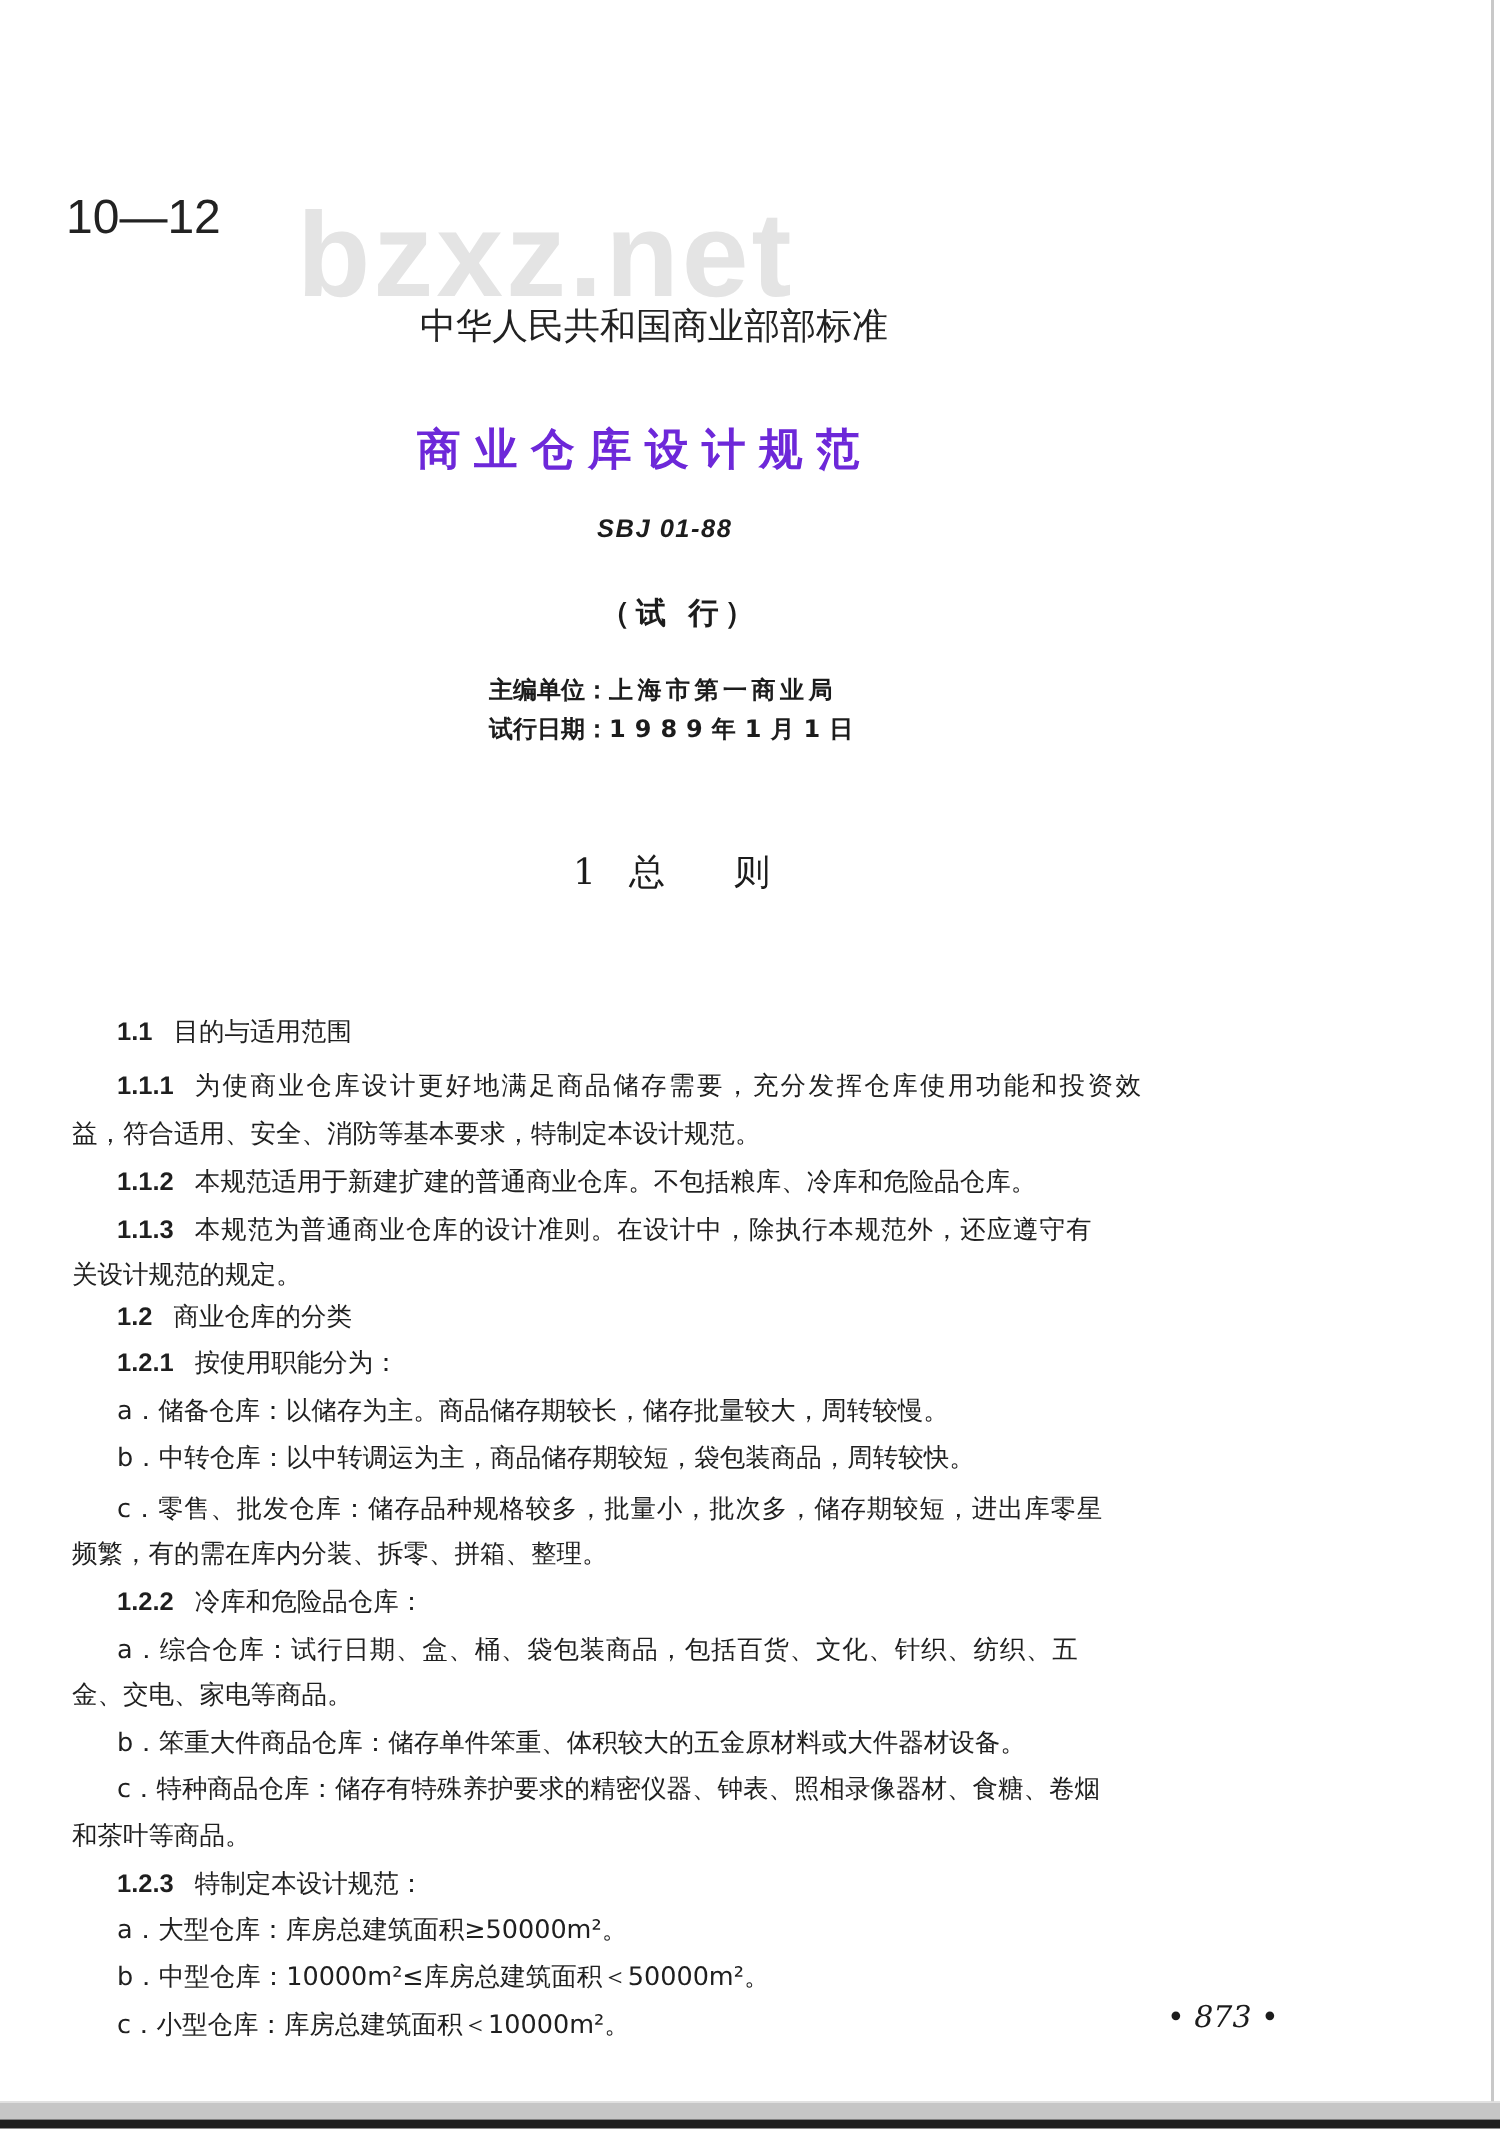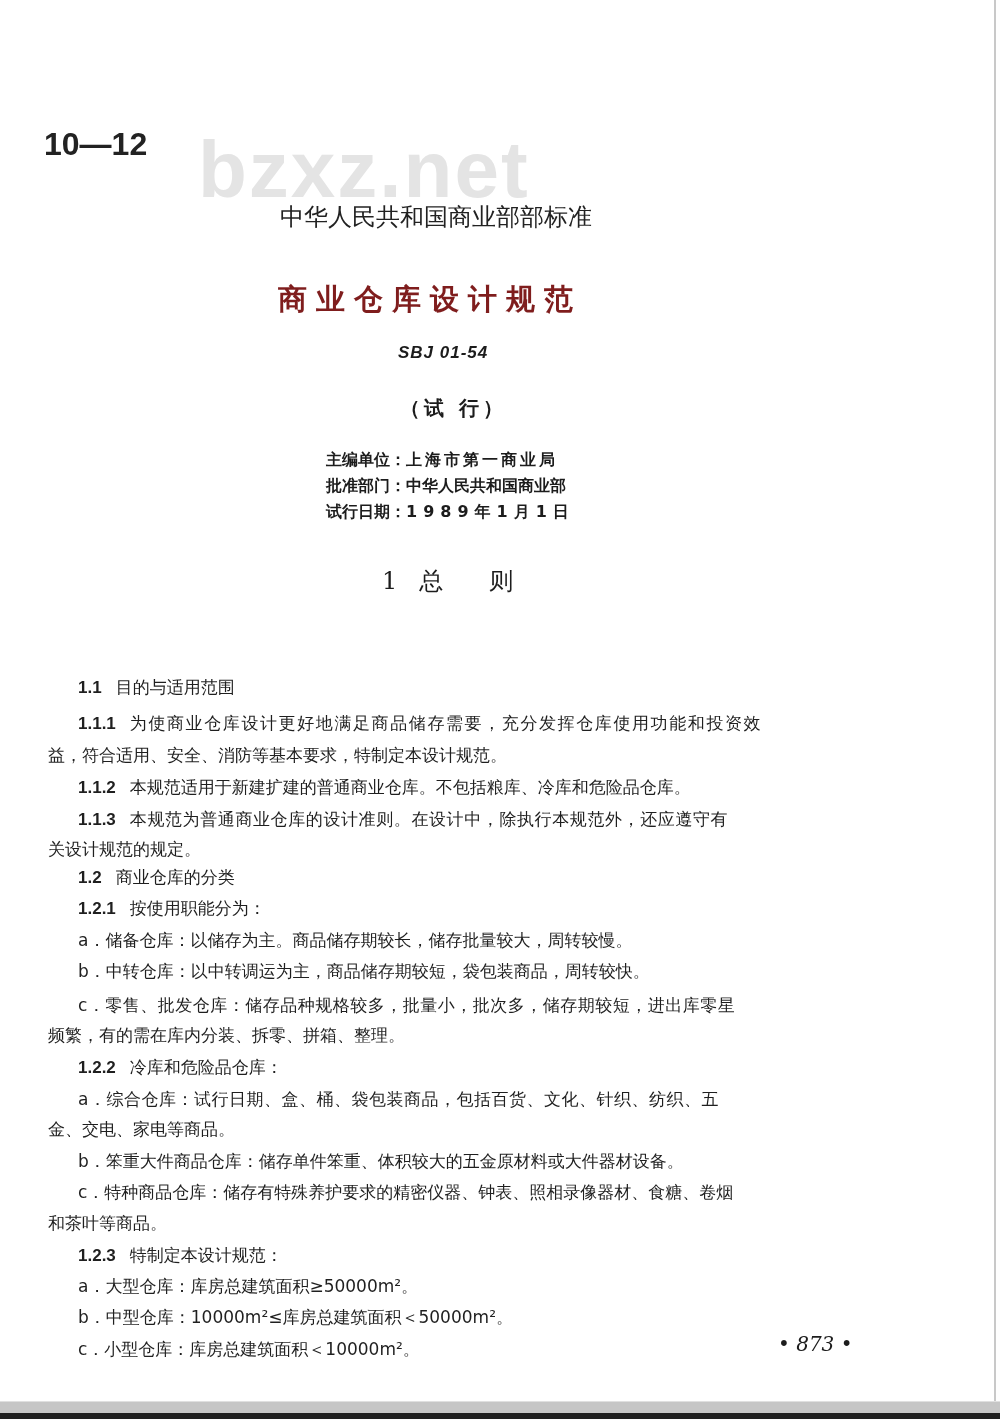--- a/index.html
+++ b/index.html
@@ -7,24 +7,24 @@
     width:1000px; height:1419px; position:relative; overflow:hidden;
     background:#fefefe;
     font-family: "DejaVu Serif", "Liberation Serif", serif;
     color:#1c1c1c;
   }
   .page { position:absolute; left:0; top:0; width:994px; height:1401px; background:#ffffff; }
   .right-border { position:absolute; left:994px; top:0; width:2px; height:1401px; background:#c8c8c8; }
   .scrollbar { position:absolute; left:0; top:1401px; width:1000px; height:12px; background:#c6c6c6; border-top:1px solid #e0e0e0; box-sizing:border-box; }
   .bottom-band { position:absolute; left:0; top:1413px; width:1000px; height:6px; background:#1f1f1f; }
 
-  .doc-code { position:absolute; left:44px; top:126px; font-family:"Liberation Sans", sans-serif; font-weight:bold; font-size:32px; letter-spacing:0px; color:#222; }
+  .doc-code { position:absolute; left:44px; top:126px; font-family:"Liberation Sans", sans-serif; font-weight:normal; font-size:32px; letter-spacing:0px; color:#222; }
   .watermark { position:absolute; left:198px; top:130px; font-family:"Liberation Sans", sans-serif; font-weight:bold; font-size:80px; color:#e4e4e4; letter-spacing:2px; line-height:1; }
   .ministry { position:absolute; left:280px; top:201px; font-family:"DejaVu Sans", sans-serif; font-size:24px; color:#222; letter-spacing:0px; }
-  .title { position:absolute; left:278px; top:280px; font-family:Liberation Sans, sans-serif; font-weight:bold; font-size:29px; letter-spacing:9px; color:#7f1d1d; }
+  .title { position:absolute; left:278px; top:280px; font-family:Liberation Sans, sans-serif; font-weight:bold; font-size:29px; letter-spacing:9px; color:#6d28d9; }
   .code { position:absolute; left:398px; top:343px; font-family:"Liberation Sans", sans-serif; font-style:italic; font-weight:bold; font-size:17px; letter-spacing:1px; }
   .trial { position:absolute; left:400px; top:395px; font-family:"DejaVu Sans", sans-serif; font-weight:bold; font-size:20px; letter-spacing:4px; }
   .meta { position:absolute; left:326px; top:447px; font-family:"DejaVu Sans", sans-serif; font-weight:bold; font-size:16px; line-height:26px; }
   .meta .row { white-space:nowrap; }
   .meta .val { letter-spacing:3px; }
   .chapter { position:absolute; left:382px; top:565px; font-size:24px; letter-spacing:0; }
   .chapter .num { margin-right:22px; }
   .chapter .gap { display:inline-block; width:46px; }
 
   .body-text { position:absolute; left:48px; top:632px; width:812px; font-family:"DejaVu Sans", sans-serif; font-size:17px; color:#1f1f1f; }
@@ -35,29 +35,26 @@
   .folio { position:absolute; left:778px; top:1332px; font-family:"DejaVu Serif", serif; font-size:20px; font-style:italic; }
 </style>
 </head>
 <body>
 
 <div class="page">
   <div class="doc-code">10—12</div>
   <div class="watermark">bzxz.net</div>
   <div class="ministry">中华人民共和国商业部部标准</div>
   <div class="title">商业仓库设计规范</div>
-  <div class="code">SBJ 01-54</div>
+  <div class="code">SBJ 01-88</div>
   <div class="trial">（试 行）</div>
 
   <div class="meta">
     <div class="row">
       <span>主编单位：</span><span class="val">上海市第一商业局</span>
-    </div>
-    <div class="row">
-      <span>批准部门：</span><span>中华人民共和国商业部</span>
     </div>
     <div class="row">
       <span>试行日期：</span><span class="val" style="letter-spacing:6px">1989年1月1日</span>
     </div>
   </div>
 
   <div class="chapter">
     <span class="num">1</span><span>总</span><span class="gap"></span><span>则</span>
   </div>
 

